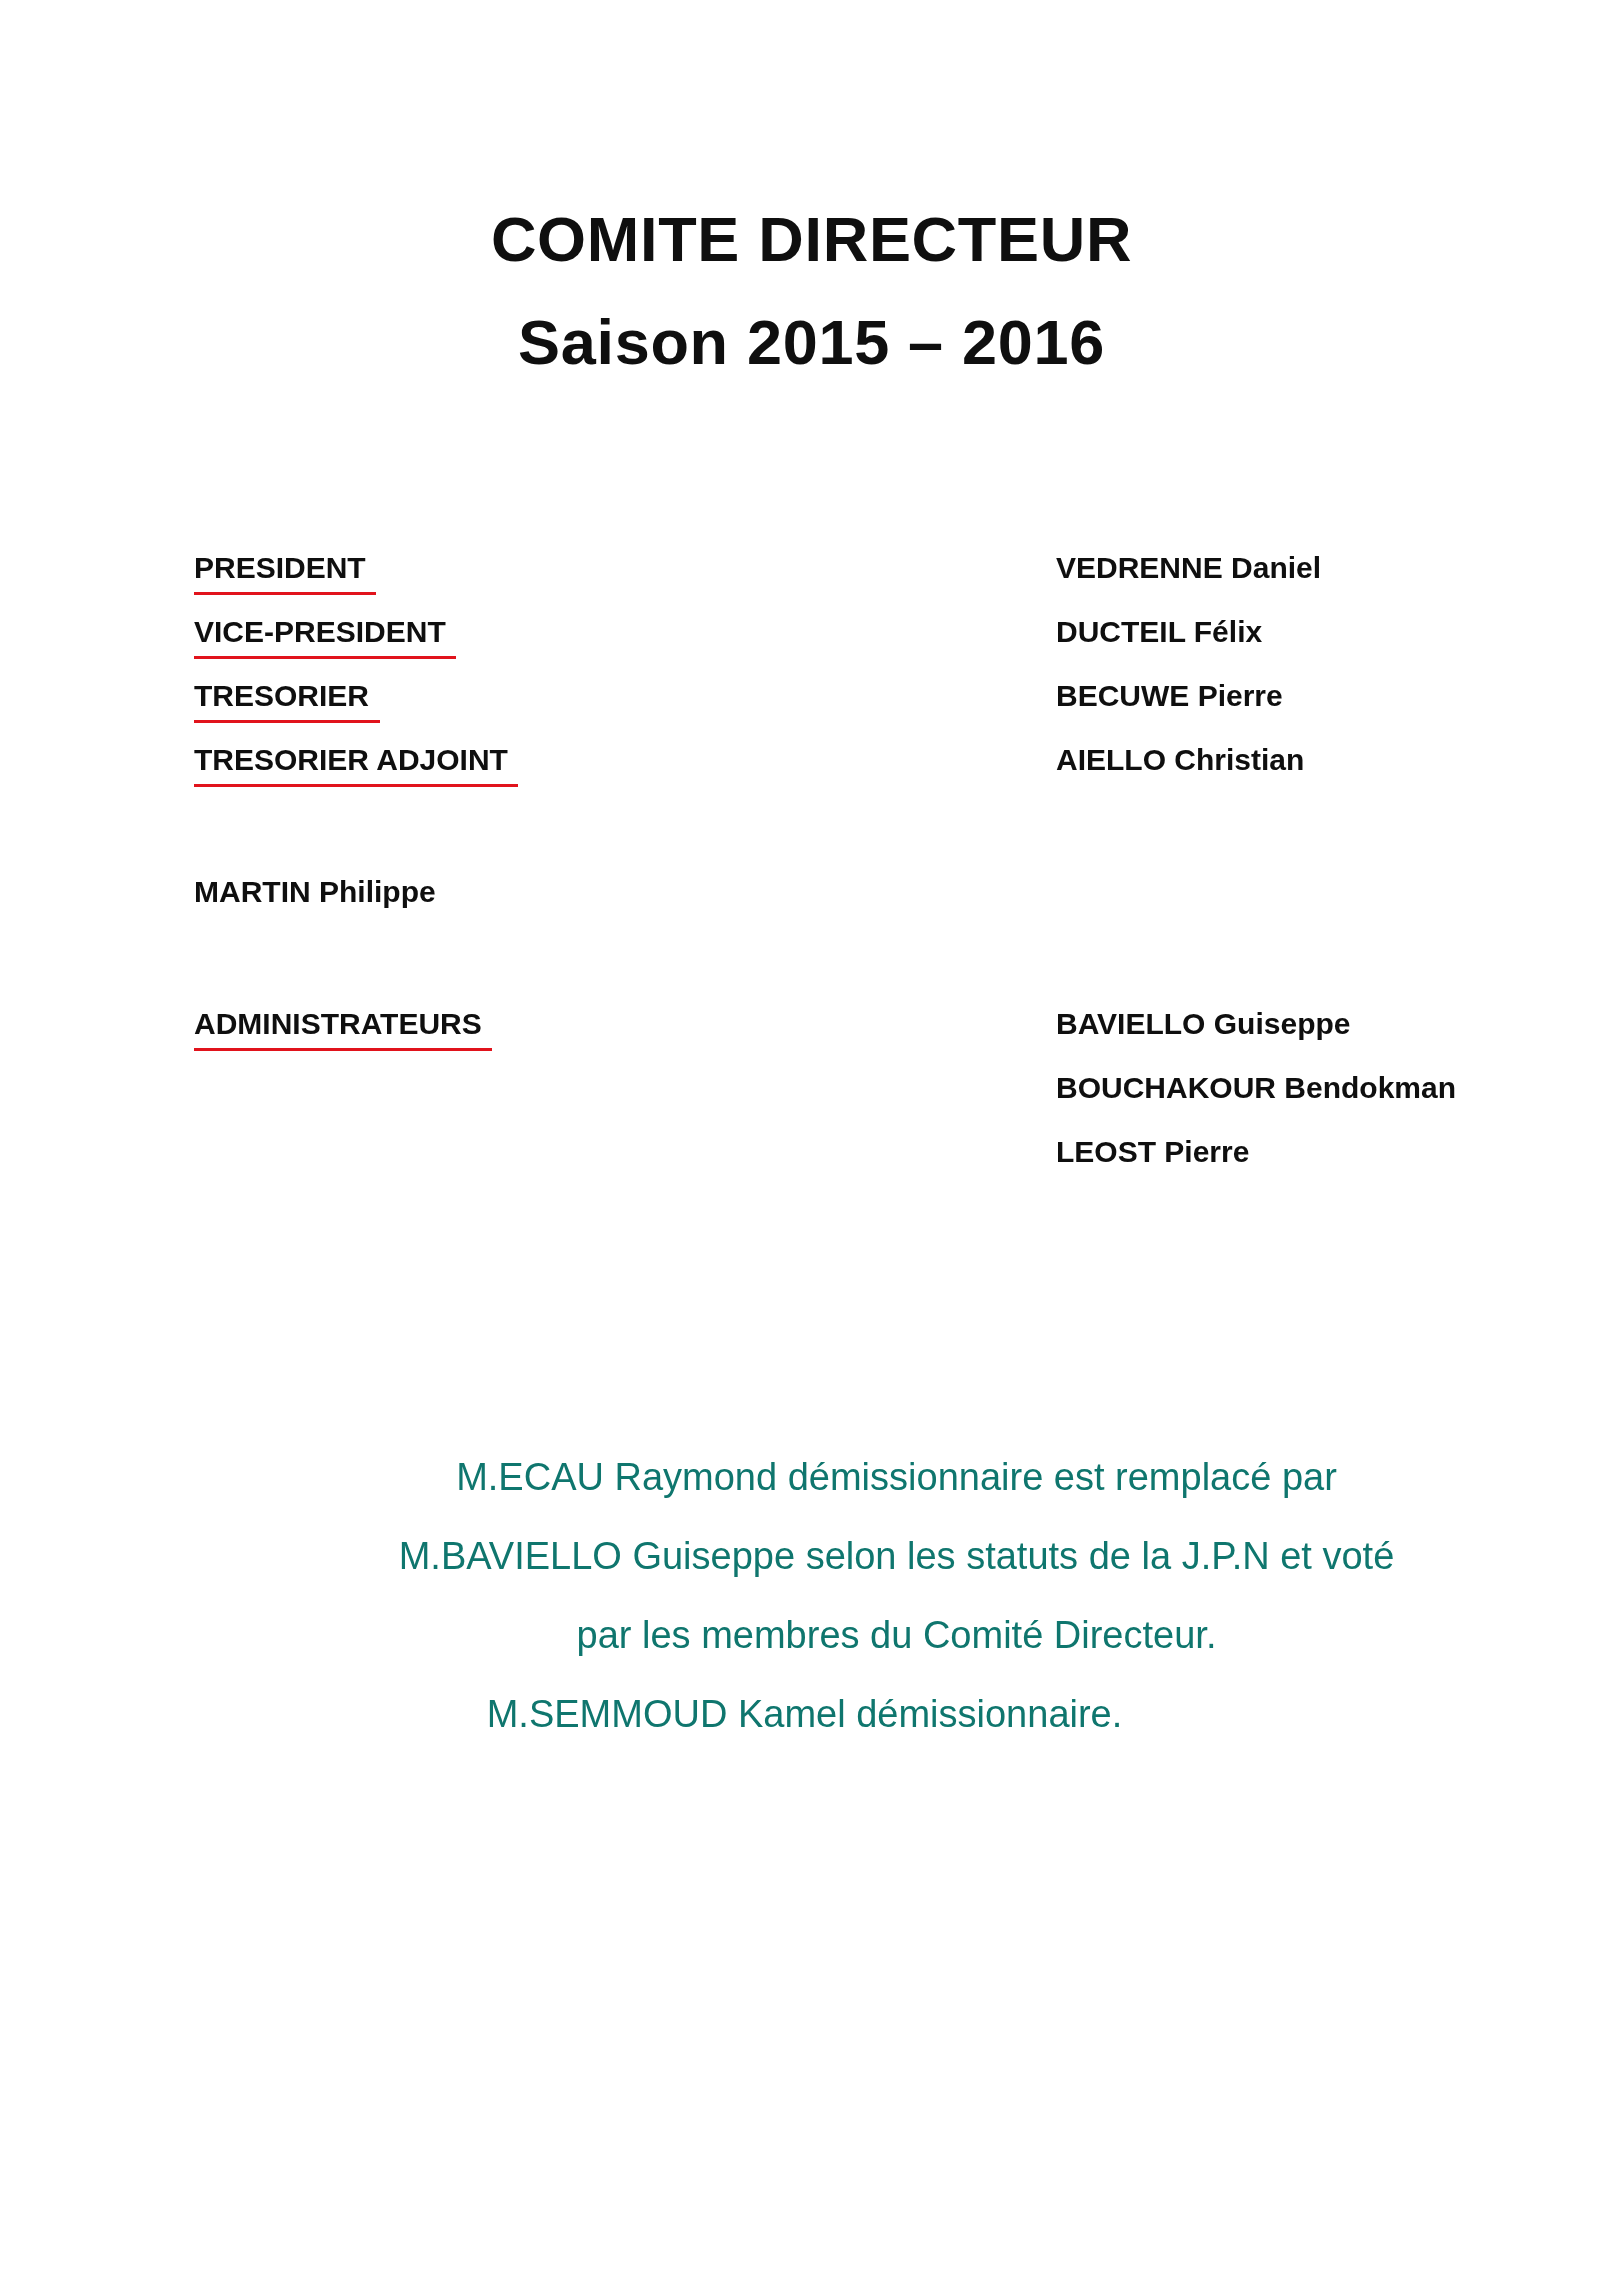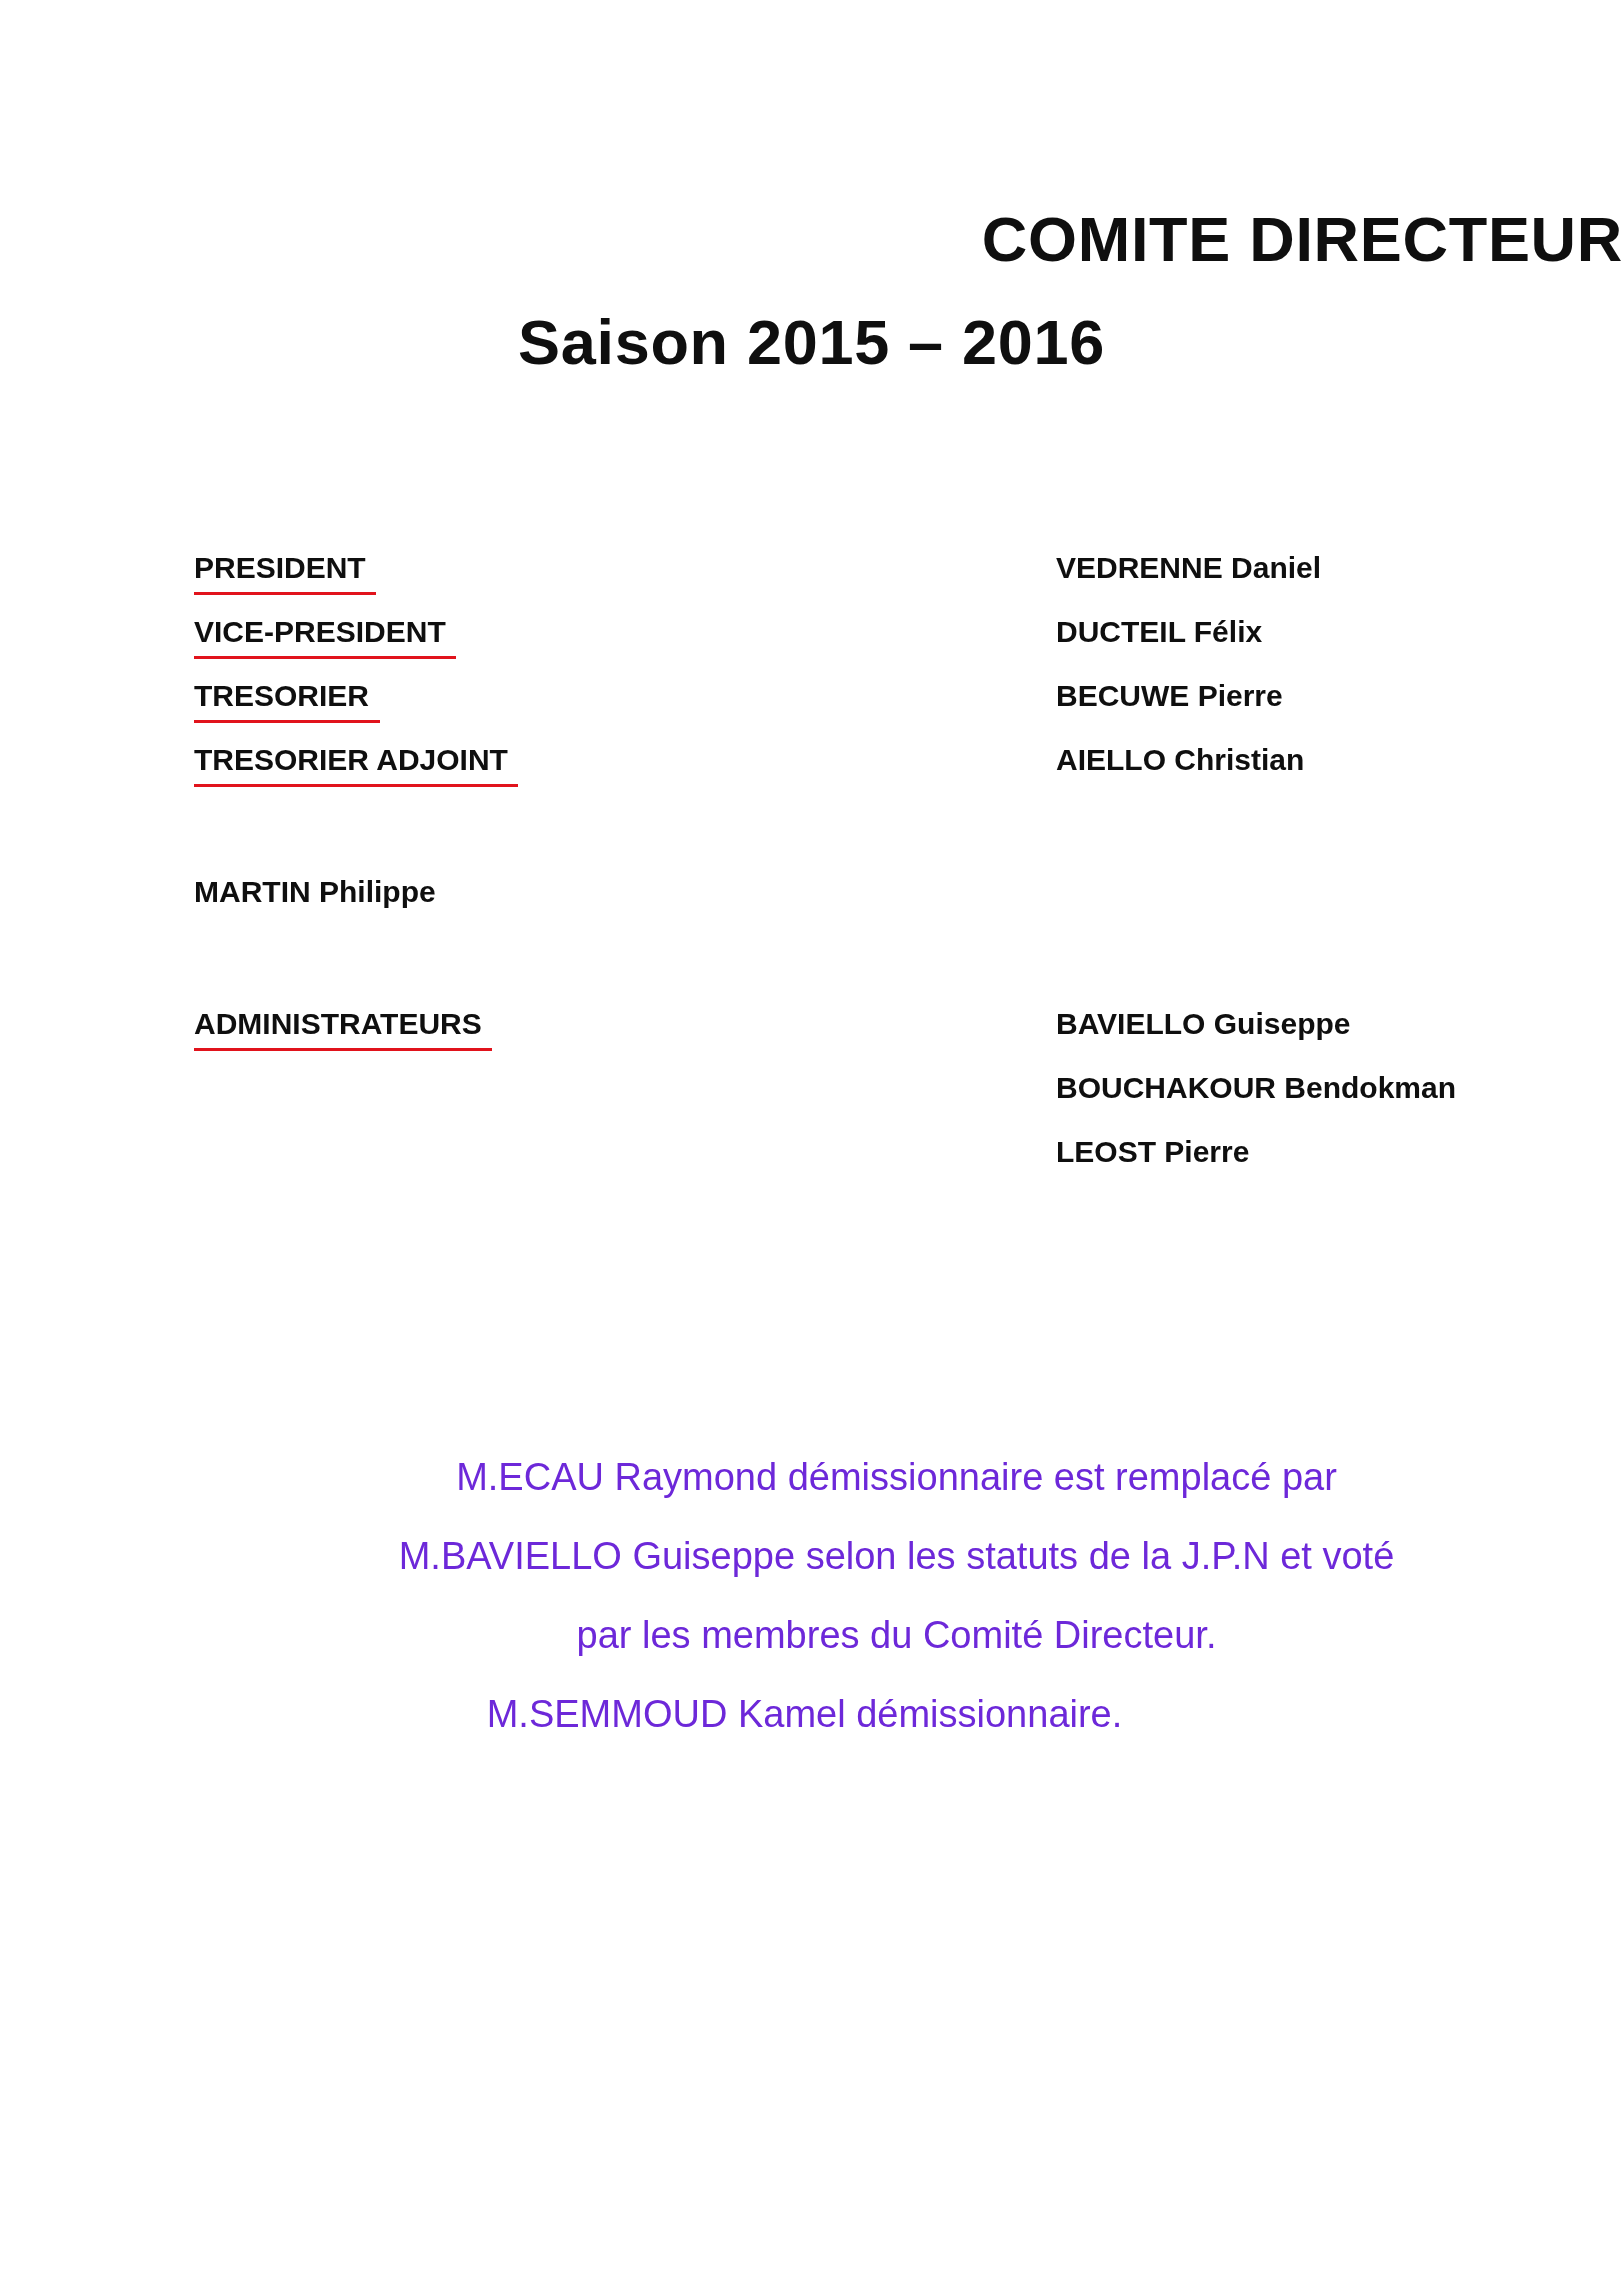--- a/index.html
+++ b/index.html
@@ -24,21 +24,20 @@
     top: 203px;
     left: 0;
     width: 100%;
     text-align: center;
   }
   .title-line-1 {
     font-size: 63px;
     line-height: 72px;
     font-weight: 700;
     letter-spacing: 0.7px;
-    text-align: right;
   }
   .title-line-2 {
     margin-top: 31px;
     font-size: 63px;
     line-height: 72px;
     font-weight: 700;
     letter-spacing: 0.7px;
   }
 
   
@@ -83,21 +82,21 @@
 
   
   .note-block {
     position: absolute;
     top: 1438px;
     left: 360px;
     width: 1073px;
     text-align: center;
     font-size: 38px;
     font-weight: 400;
-    color: #6d28d9;
+    color: #0f766e;
   }
   .note-line {
     line-height: 79px;
     white-space: nowrap;
   }
   .note-line-last {
     position: relative;
     left: -92px;
   }
 </style>

